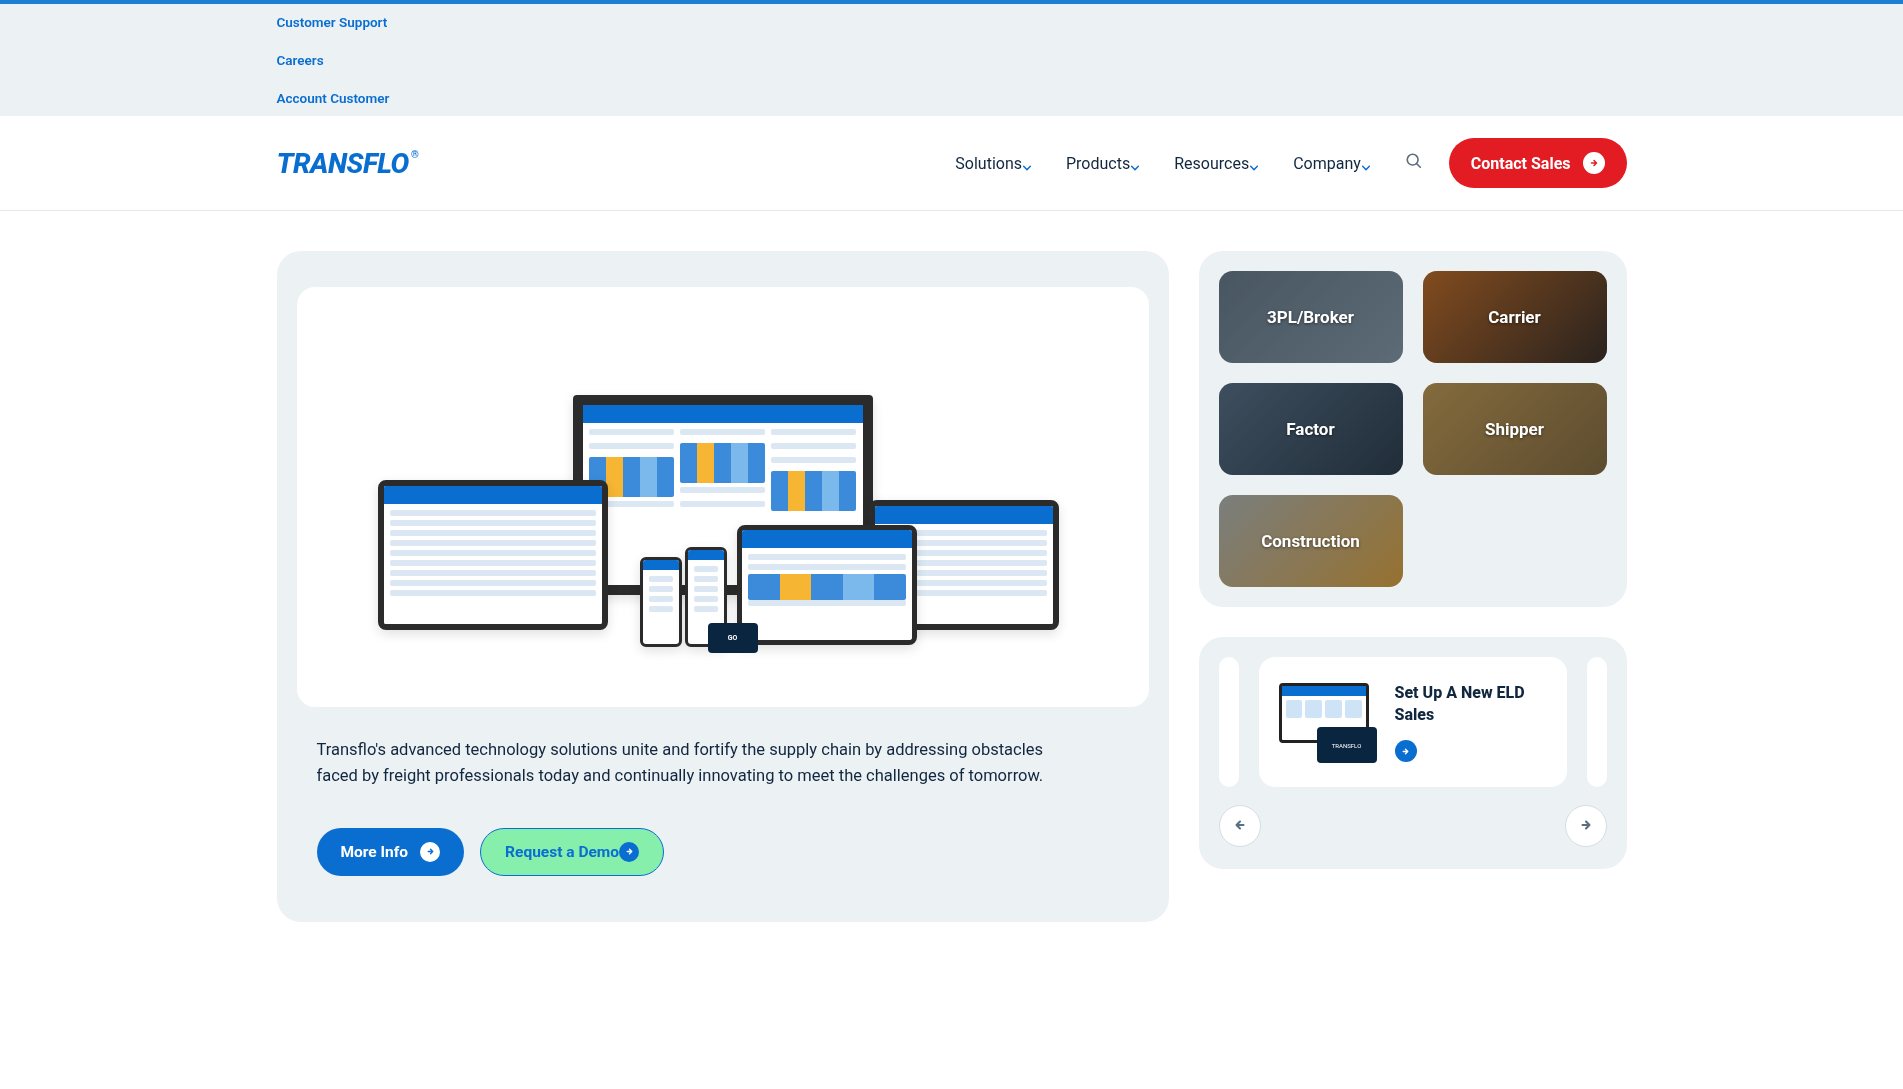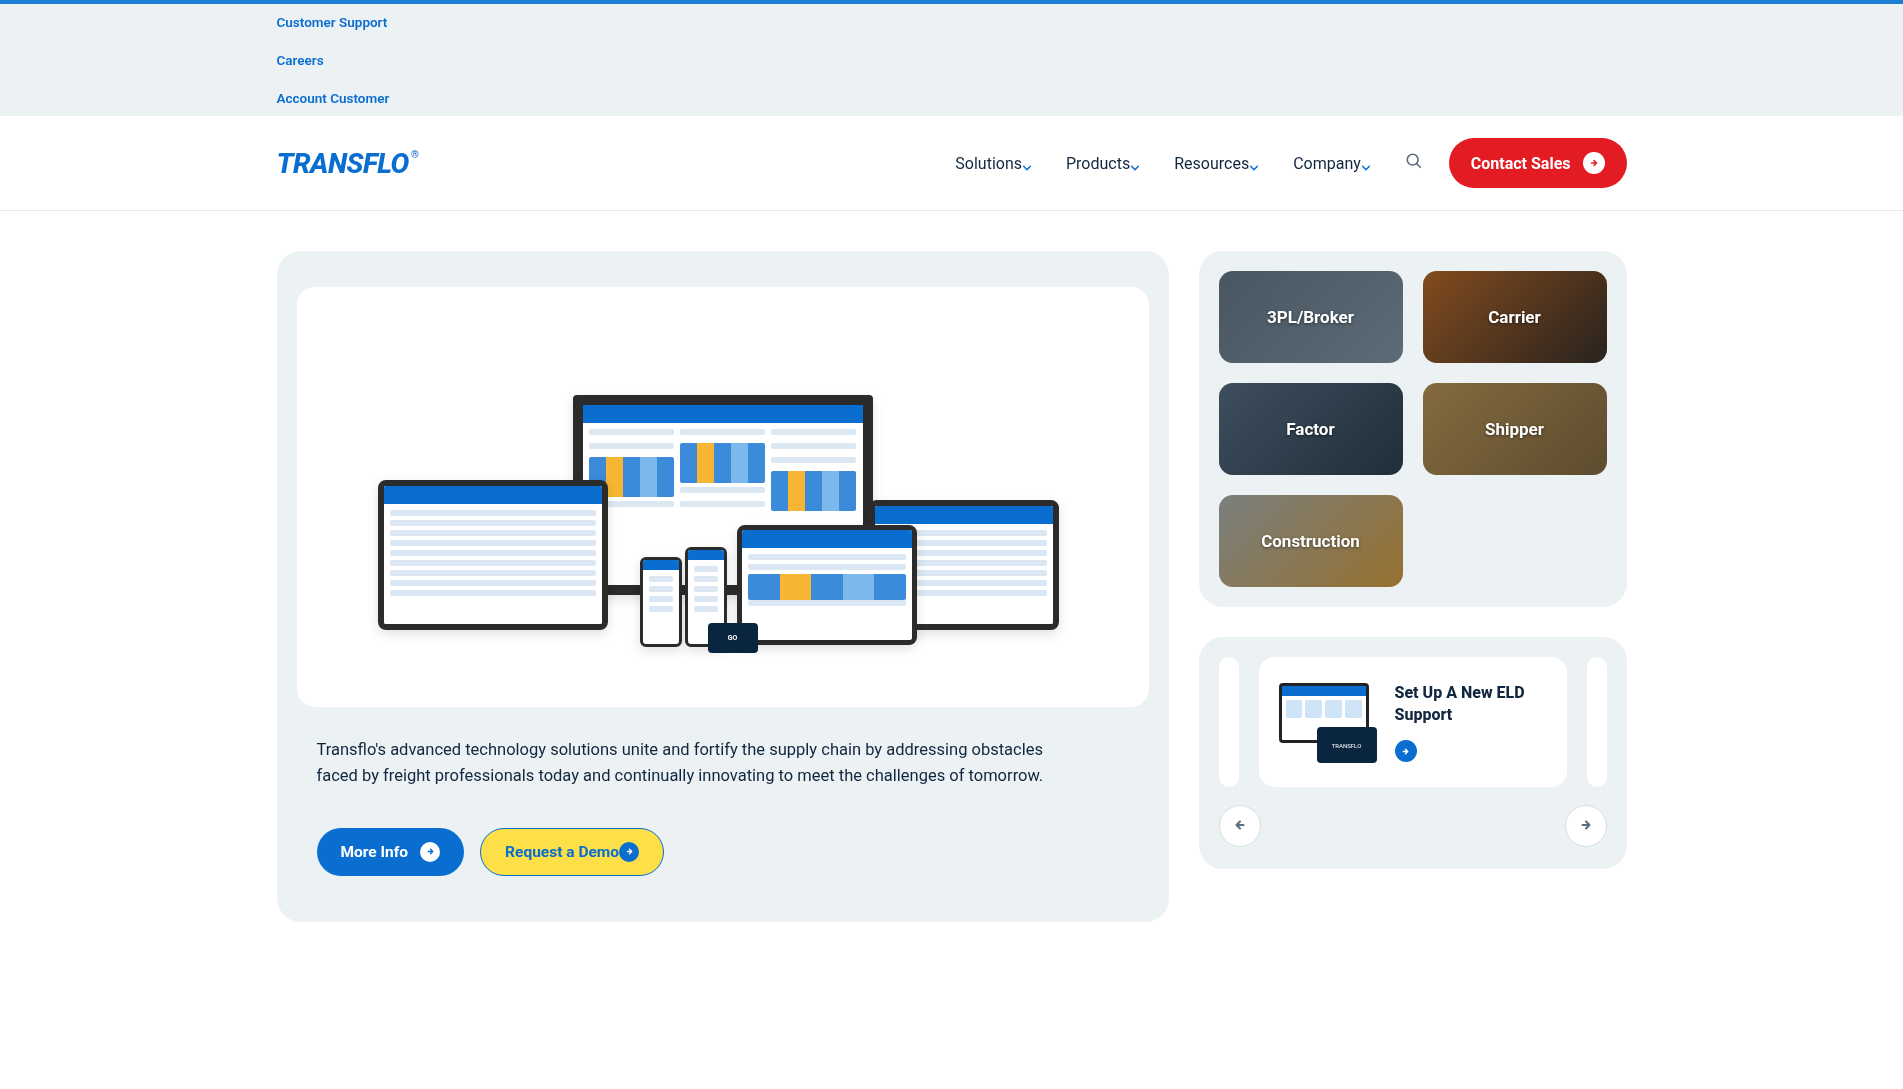--- a/index.html
+++ b/index.html
@@ -42,21 +42,21 @@
 .dev-phone2 { width: 42px; height: 100px; bottom: 18px; left: 45%; z-index: 5; border-width: 3px; border-radius: 6px; }
 .dev-phone1 .dev-header, .dev-phone2 .dev-header { height: 10px; }
 .dev-go { width: 50px; height: 30px; background: #0a2540; border-radius: 4px; position: absolute; bottom: 12px; left: 48%; z-index: 6; display:flex; align-items:center; justify-content:center; color:#fff; font-size:7px; font-weight:700; }
 .hero-text { padding: 30px 20px 0 20px; }
 .hero-title { font-size: 34px; font-weight: 800; color: #11273f; margin-bottom: 18px; }
 .hero-desc { font-size: 16.5px; line-height: 1.6; color: #11273f; max-width: 740px; margin-bottom: 38px; }
 .hero-btns { display: flex; gap: 16px; }
 .btn-primary { background: #0a6ed1; color: #fff; font-weight: 700; font-size: 15.5px; padding: 13px 24px; border-radius: 999px; display: flex; align-items: center; gap: 12px; cursor: pointer; }
 .btn-primary .mini-arrow { width: 20px; height: 20px; border-radius: 50%; background: #fff; display: flex; align-items:center; justify-content:center; }
 .btn-primary .mini-arrow svg path { stroke: #0a6ed1; }
-.btn-outline { background: #fde047; color: #0a6ed1; border: 1px solid #0a6ed1; font-weight: 700; font-size: 15.5px; padding: 13px 24px; border-radius: 999px; display: flex; align-items: center; gap: 0; cursor: pointer; }
+.btn-outline { background: #86efac; color: #0a6ed1; border: 1px solid #0a6ed1; font-weight: 700; font-size: 15.5px; padding: 13px 24px; border-radius: 999px; display: flex; align-items: center; gap: 0; cursor: pointer; }
 .btn-outline .mini-arrow { width: 20px; height: 20px; border-radius: 50%; background: #0a6ed1; display: flex; align-items:center; justify-content:center; }
 .btn-outline .mini-arrow svg path { stroke: #fff; }
 .sidebar { width: 428px; display: flex; flex-direction: column; gap: 30px; }
 .cat-card { background: #ecf1f4; border-radius: 24px; padding: 20px; }
 .cat-grid { display: grid; grid-template-columns: 1fr 1fr; gap: 20px; }
 .cat-tile { height: 92px; border-radius: 14px; display: flex; align-items: center; justify-content: center; color: #fff; font-weight: 700; font-size: 17px; position: relative; overflow: hidden; cursor: pointer; }
 .cat-tile .overlay { position: absolute; inset: 0; background: rgba(10,20,30,.35); }
 .cat-tile span { position: relative; z-index: 1; text-shadow: 0 1px 3px rgba(0,0,0,.5); }
 .bg1 { background: linear-gradient(135deg,#6b7a87,#8a9aa8); }
 .bg2 { background: linear-gradient(135deg,#c46a1f,#3b2b1f); }
@@ -298,21 +298,21 @@
                 <div class="bdy">
                   <div></div>
                   <div></div>
                   <div></div>
                   <div></div>
                 </div>
               </div>
             <div class="ci-dev">TRANSFLO</div>
           </div>
           <div class="ci-text">
-            <div class="ci-title">Set Up A New ELD Support</div>
+            <div class="ci-title">Set Up A New ELD Sales</div>
             <div class="ci-arrow">
               <span><svg width="9" height="9" viewBox="0 0 12 12">
                     <path d="M3 6h6M6 3l3 3-3 3" fill="none" stroke-width="1.8" stroke-linecap="round" stroke-linejoin="round"></path>
                   </svg></span>
             </div>
           </div>
         </div>
         <div class="peek-right"></div>
       </div>
       <div class="carousel-nav">

